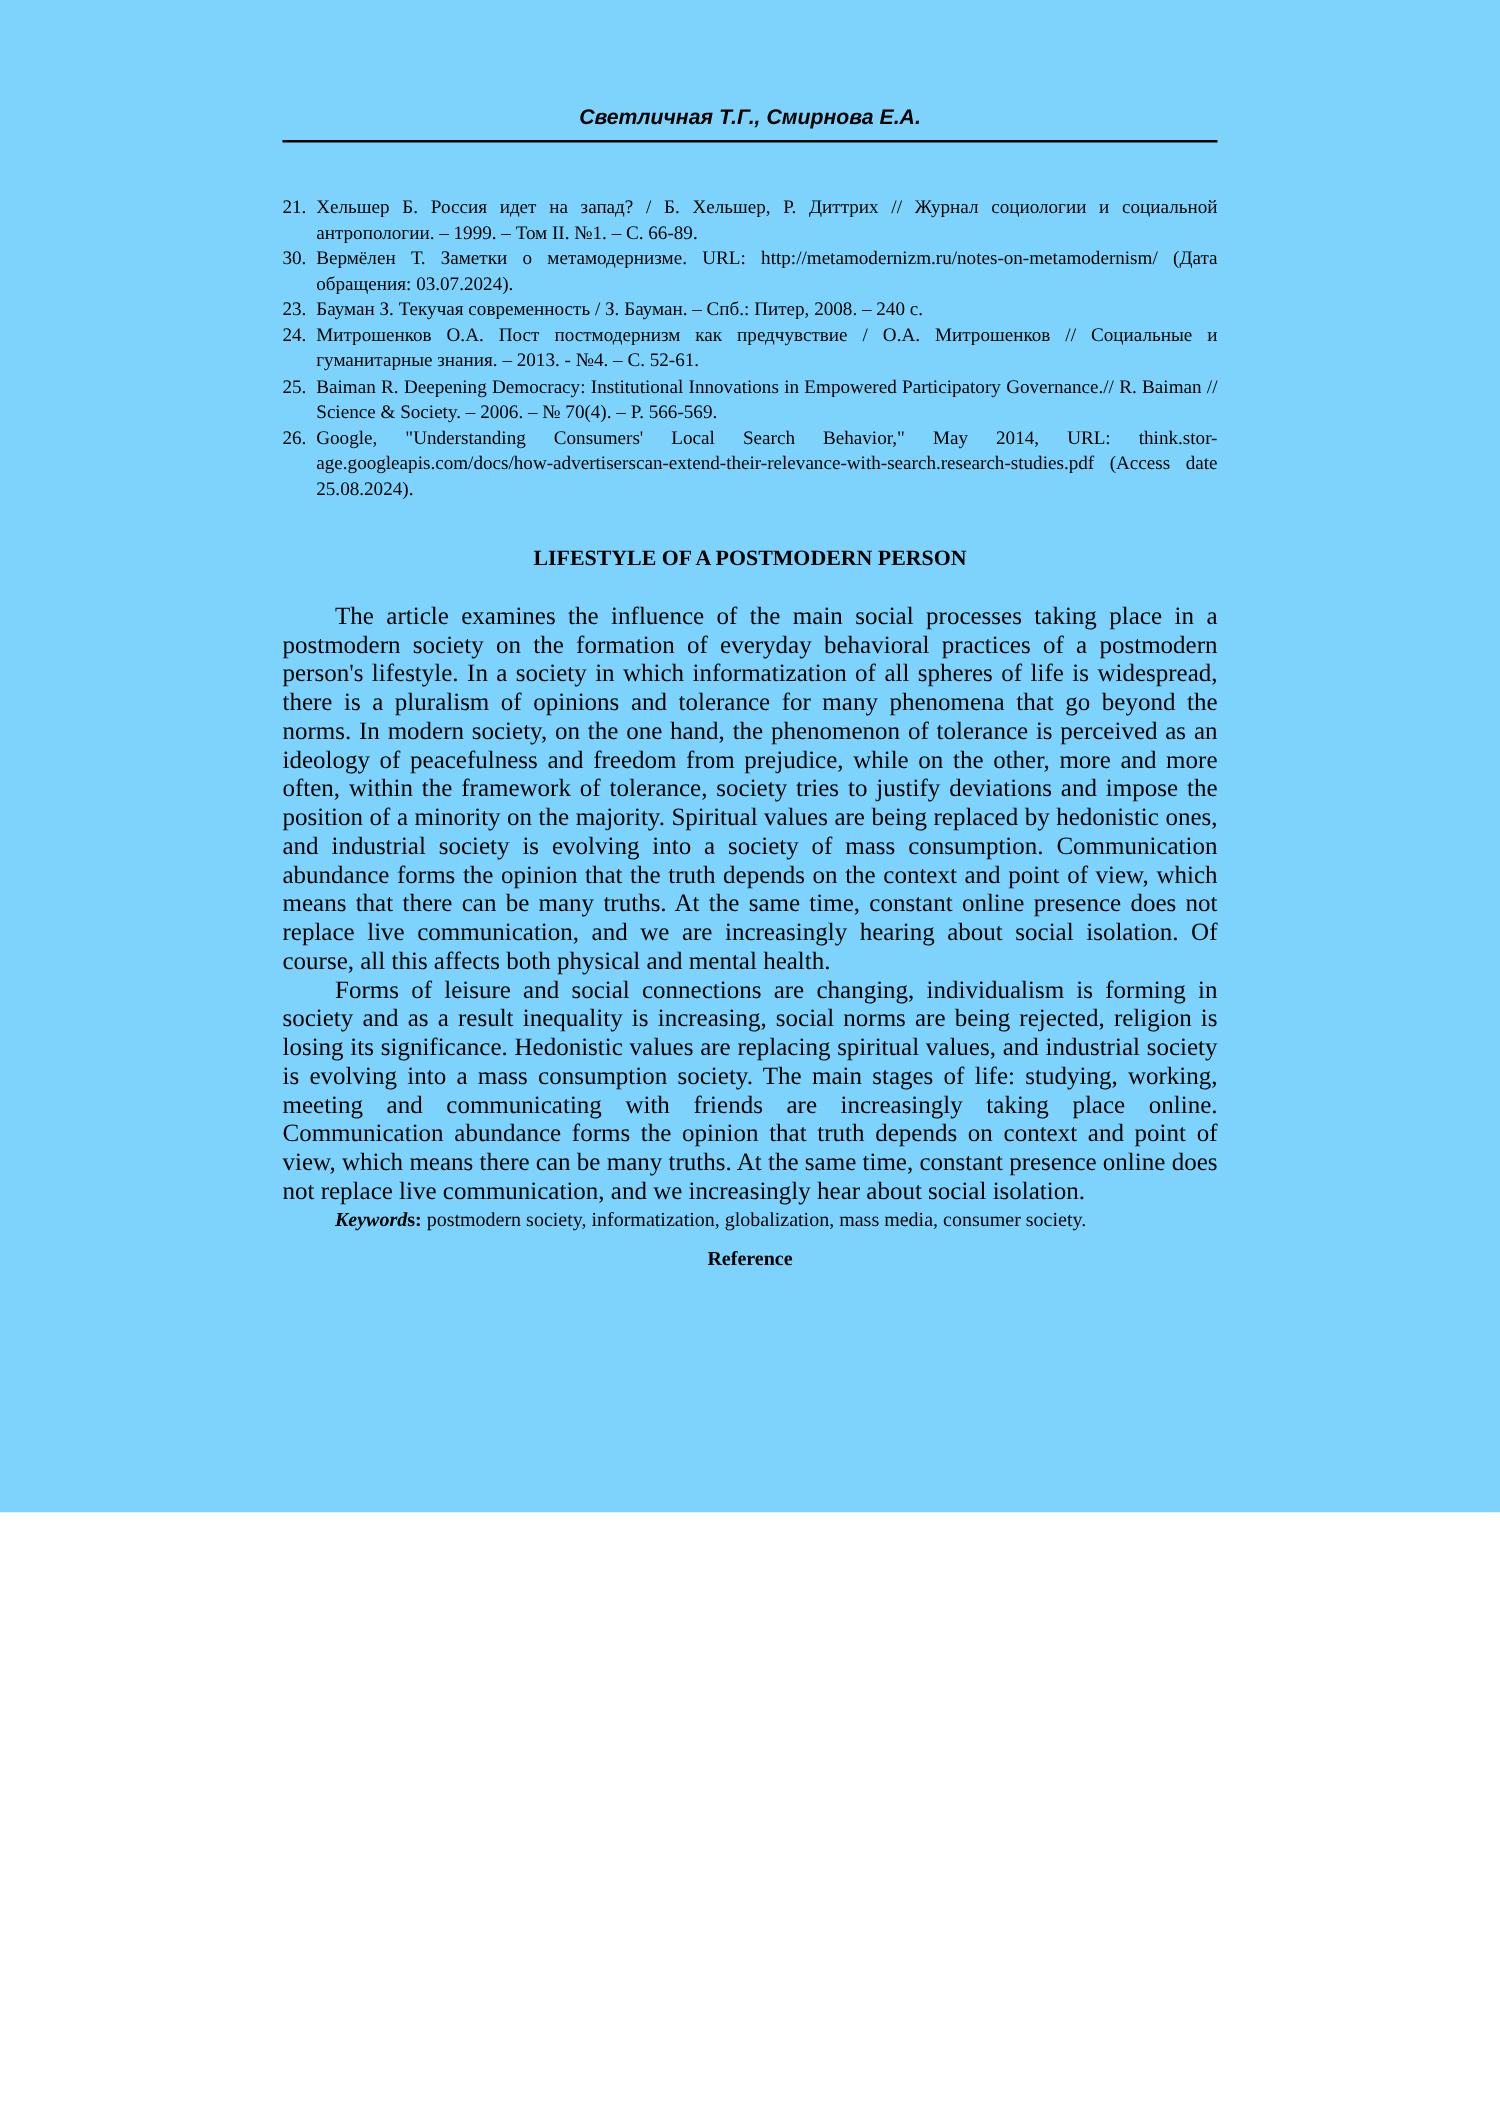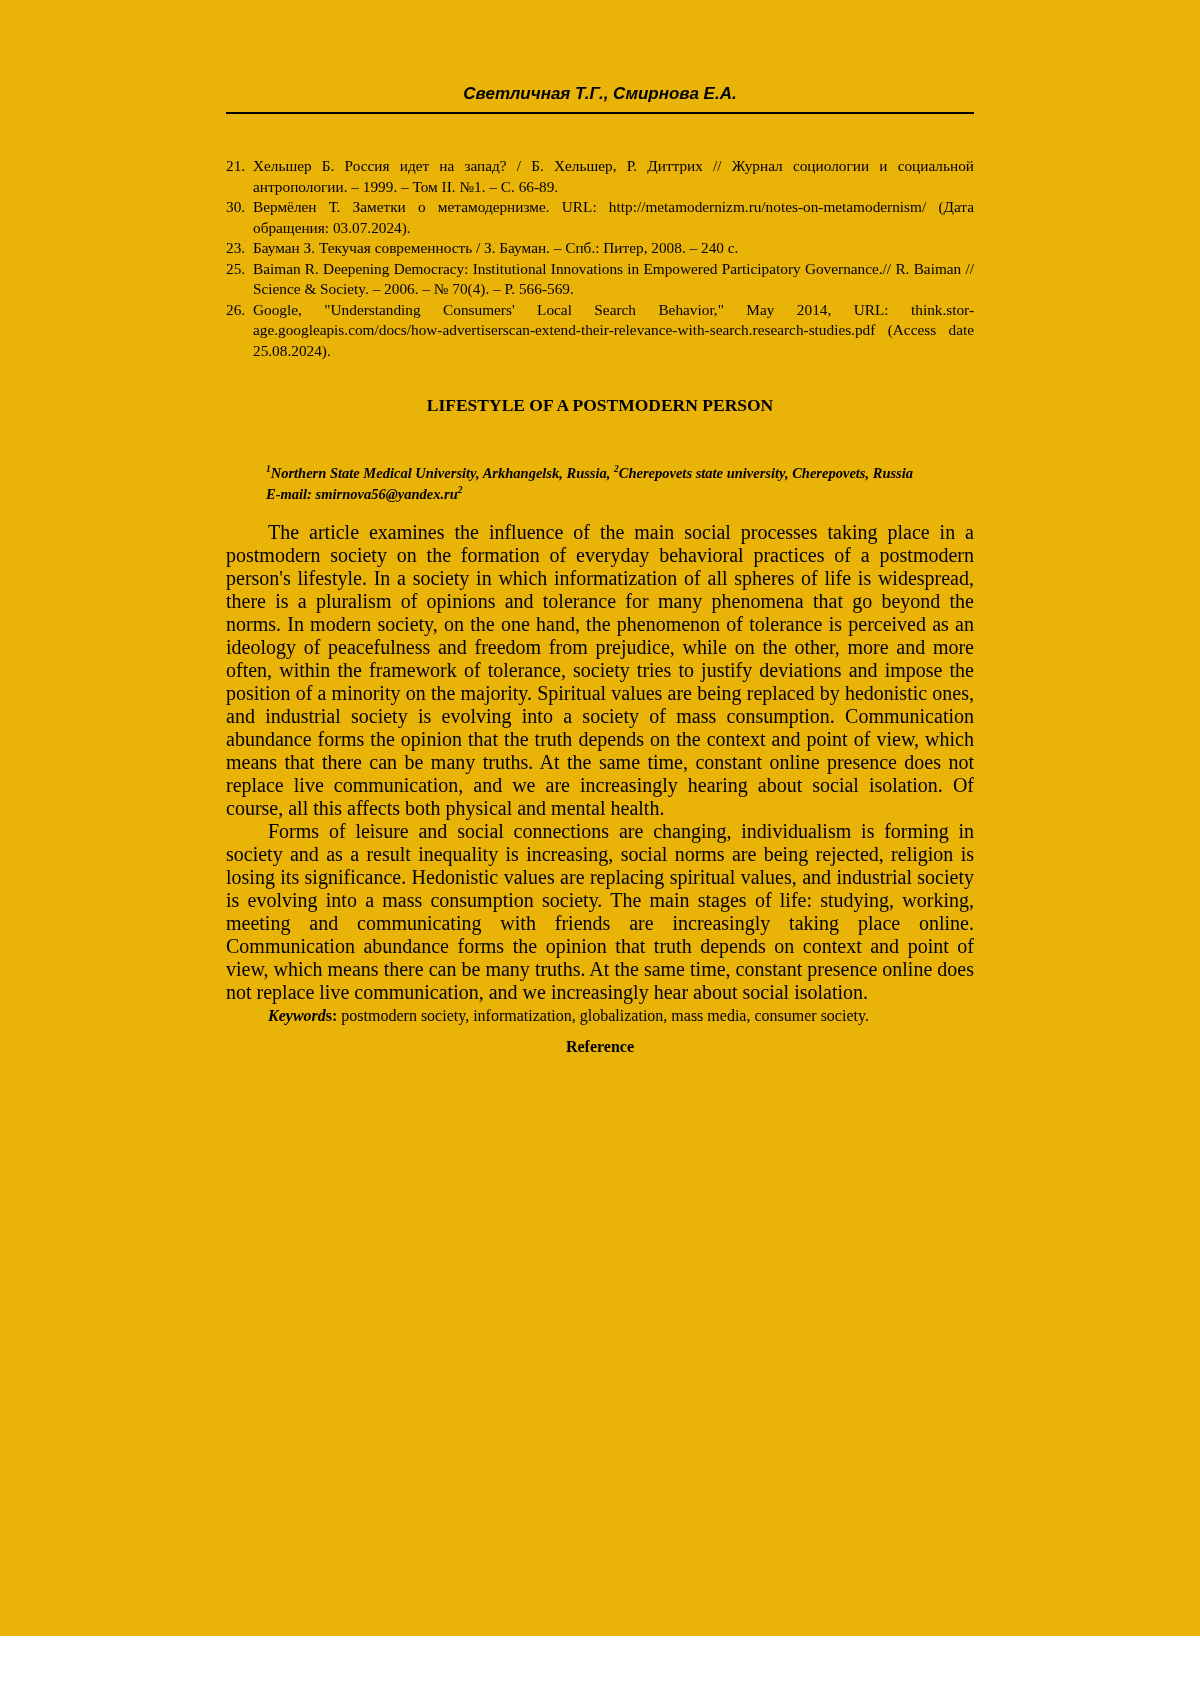--- a/index.html
+++ b/index.html
@@ -1,21 +1,21 @@
 <!DOCTYPE html>
 <html><head>
 <meta charset="utf-8">
 <style>
   html, body { margin: 0; padding: 0; background: #ffffff; }
   .page {
     position: relative;
     width: 1200px;
-    height: 1636px;
+    height: 1210px;
     margin: 0 auto;
-    background: #eab308;
+    background: #7dd3fc;
     color: #000000;
     font-family: "Liberation Serif", serif;
     overflow: hidden;
   }
   .content {
     width: 748px;
     margin: 0 auto;
     padding-top: 84px;
   }
   .running-title {
@@ -102,33 +102,30 @@
 
 <div class="page">
   <div class="content">
 
     <div class="running-title">Светличная Т.Г., Смирнова Е.А.</div>
 
     <div class="references">
       <div class="ref-item"><span class="ref-num">21.</span><span class="ref-text">Хельшер Б. Россия идет на запад? / Б. Хельшер, Р. Диттрих // Журнал социологии и социальной антропологии. – 1999. – Том II. №1. – С. 66-89.</span></div>
       <div class="ref-item"><span class="ref-num">30.</span><span class="ref-text">Вермёлен Т. Заметки о метамодернизме. URL: http://metamodernizm.ru/notes-on-metamodernism/ (Дата обращения: 03.07.2024).</span></div>
       <div class="ref-item"><span class="ref-num">23.</span><span class="ref-text">Бауман З. Текучая современность / З. Бауман. – Спб.: Питер, 2008. – 240 с.</span></div>
+      <div class="ref-item"><span class="ref-num">24.</span><span class="ref-text">Митрошенков О.А. Пост постмодернизм как предчувствие / О.А. Митрошенков // Социальные и гуманитарные знания. – 2013. - №4. – С. 52-61.</span></div>
       <div class="ref-item"><span class="ref-num">25.</span><span class="ref-text">Baiman R. Deepening Democracy: Institutional Innovations in Empowered Participatory Governance.// R. Baiman // Science &amp; Society. – 2006. – № 70(4). – P. 566-569.</span></div>
       <div class="ref-item"><span class="ref-num">26.</span><span class="ref-text">Google, "Understanding Consumers' Local Search Behavior," May 2014, URL: think.stor-age.googleapis.com/docs/how-advertiserscan-extend-their-relevance-with-search.research-studies.pdf (Access date 25.08.2024).</span></div>
     </div>
 
     <h1 class="article-title">
       <span class="title-line">LIFESTYLE OF A POSTMODERN PERSON</span>
     </h1>
 
 
-    <div class="affiliation">
-      <p class="aff-line"><sup>1</sup><span>Northern State Medical University, Arkhangelsk, Russia, </span><sup>2</sup><span>Cherepovets state university, Cherepovets, Russia</span></p>
-      <p class="aff-line"><span>E-mail: smirnova56@yandex.ru</span><sup>2</sup></p>
-    </div>
 
     <p class="abstract first">The article examines the influence of the main social processes taking place in a postmodern society on the formation of everyday behavioral practices of a postmodern person's lifestyle. In a society in which informatization of all spheres of life is widespread, there is a pluralism of opinions and tolerance for many phenomena that go beyond the norms. In modern society, on the one hand, the phenomenon of tolerance is perceived as an ideology of peacefulness and freedom from prejudice, while on the other, more and more often, within the framework of tolerance, society tries to justify deviations and impose the position of a minority on the majority. Spiritual values are being replaced by hedonistic ones, and industrial society is evolving into a society of mass consumption. Communication abundance forms the opinion that the truth depends on the context and point of view, which means that there can be many truths. At the same time, constant online presence does not replace live communication, and we are increasingly hearing about social isolation. Of course, all this affects both physical and mental health.</p>
     <p class="abstract">Forms of leisure and social connections are changing, individualism is forming in society and as a result inequality is increasing, social norms are being rejected, religion is losing its significance. Hedonistic values are replacing spiritual values, and industrial society is evolving into a mass consumption society. The main stages of life: studying, working, meeting and communicating with friends are increasingly taking place online. Communication abundance forms the opinion that truth depends on context and point of view, which means there can be many truths. At the same time, constant presence online does not replace live communication, and we increasingly hear about social isolation.</p>
 
     <p class="keywords"><span class="kw-italic">Keyword</span><span class="kw-bold">s:</span><span> postmodern society, informatization, globalization, mass media, consumer society.</span></p>
 
     <div class="ref-heading">Reference</div>
 
 
   </div>

